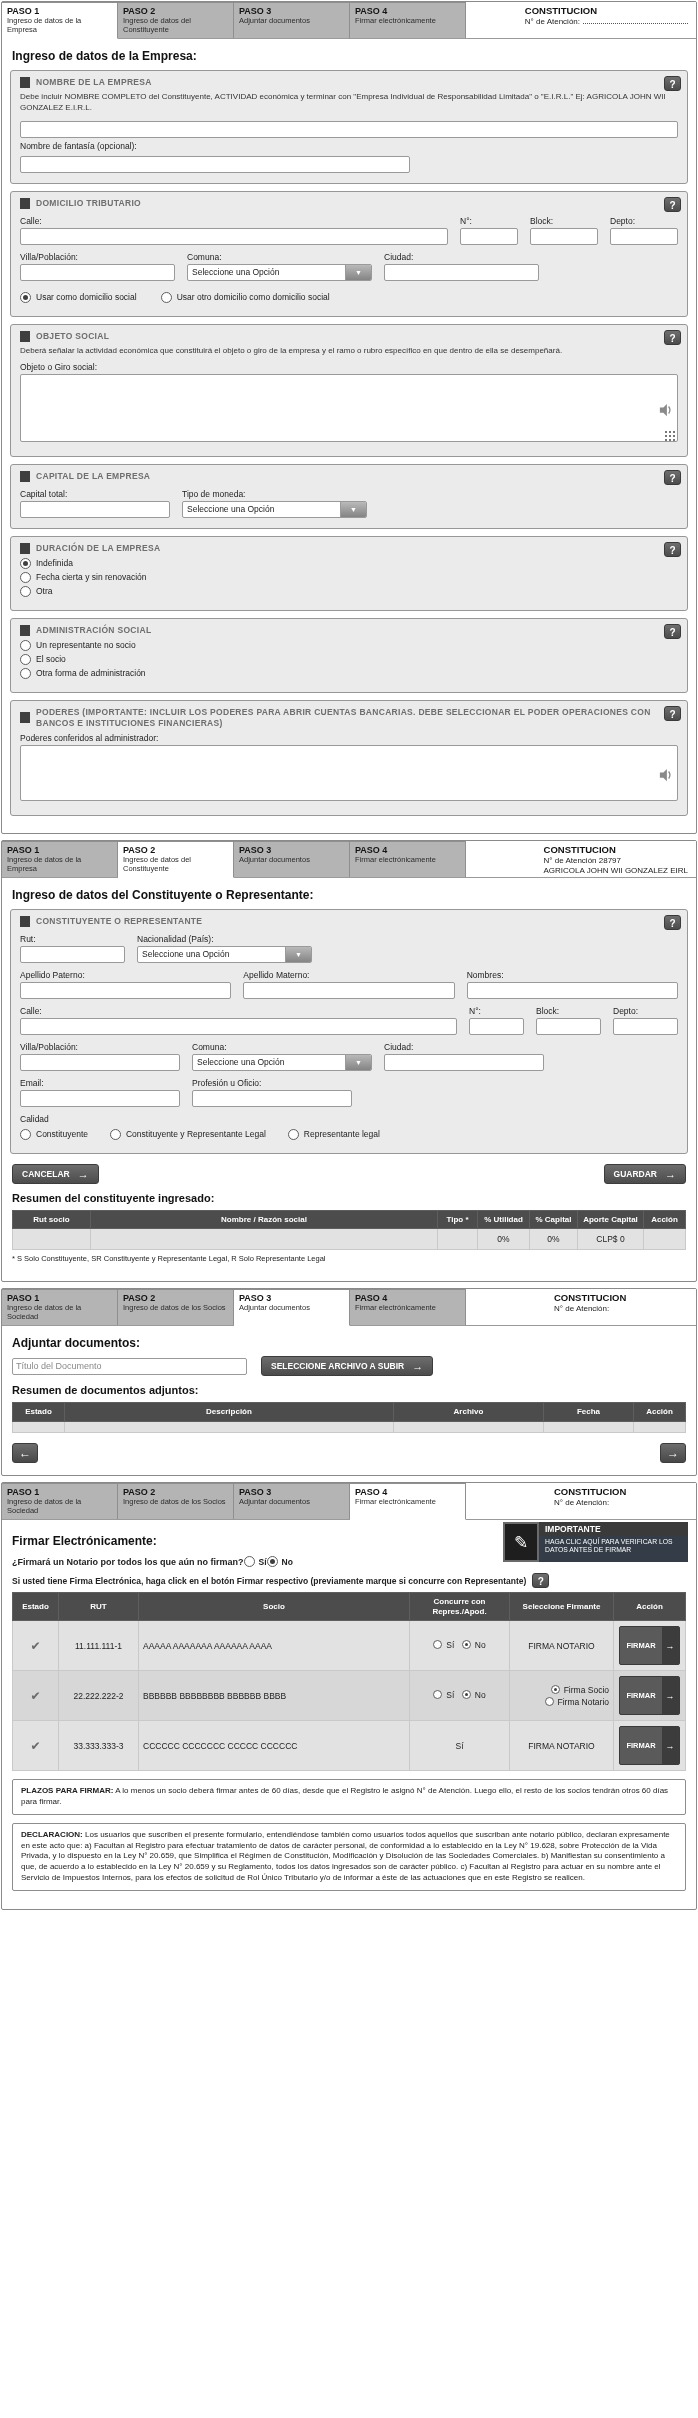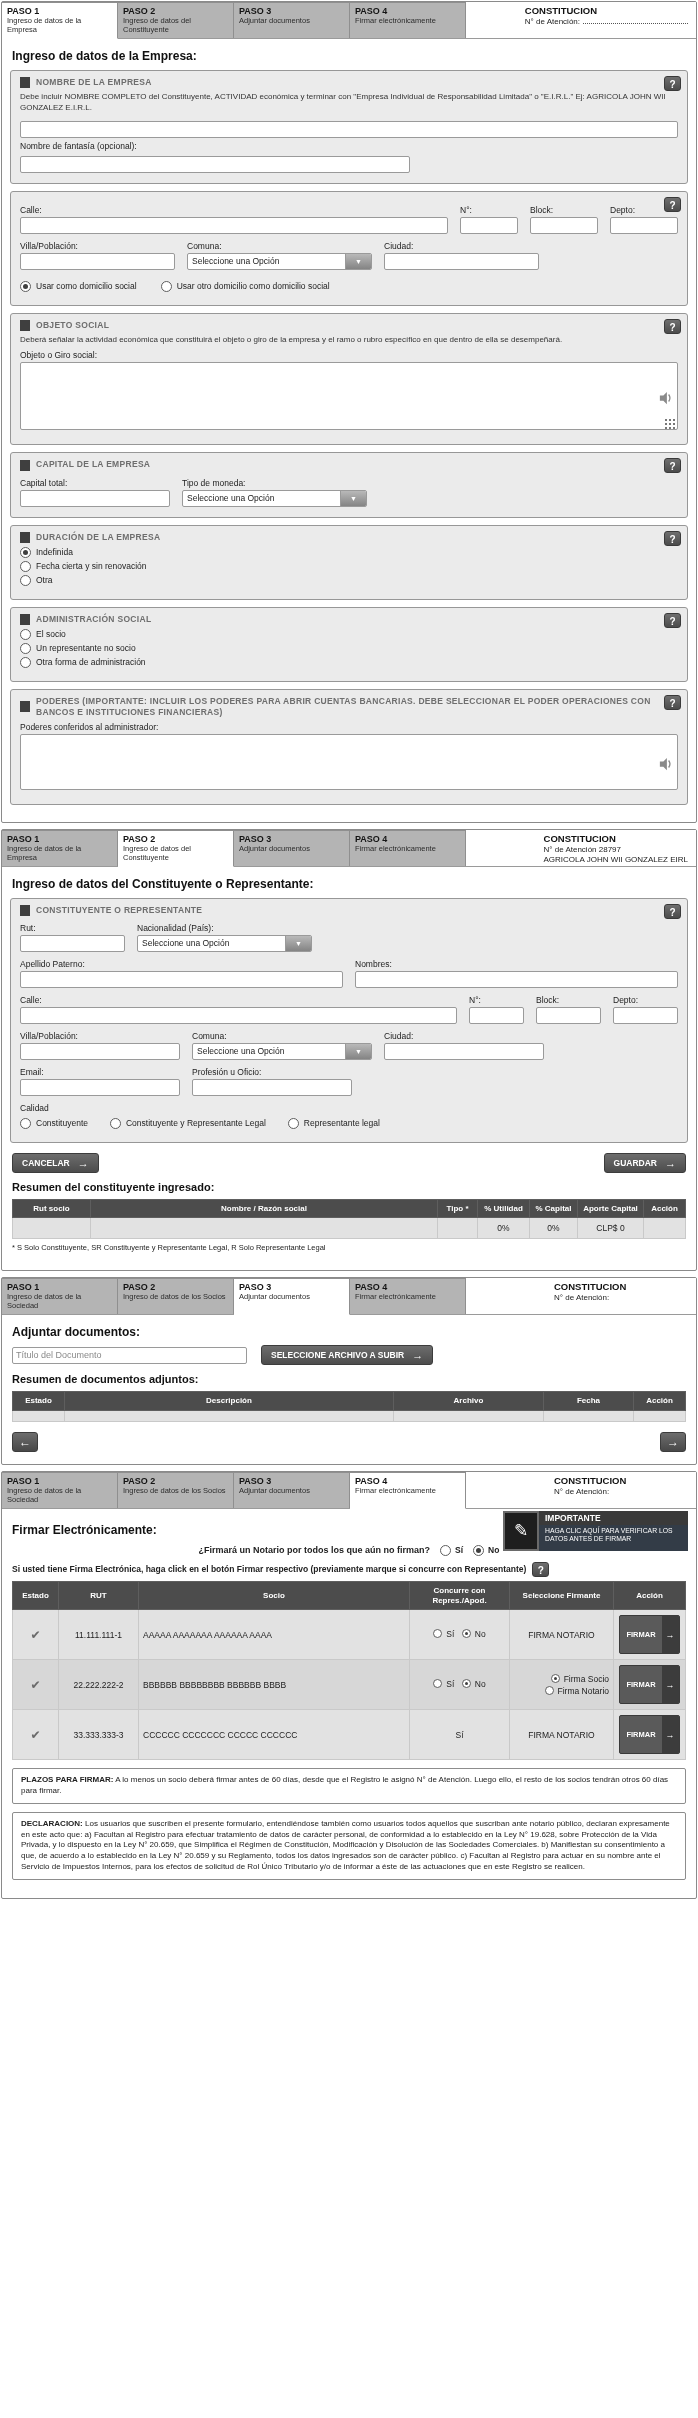--- a/index.html
+++ b/index.html
@@ -66,21 +66,21 @@
   .btn-firmar { display: inline-flex; align-items: stretch; background: #5a5a5a; border: 1px solid #3a3a3a; border-radius: 2px; color: #fff; font-size: 7.5px; font-weight: bold; cursor: pointer; overflow: hidden; }
   .btn-firmar .t { padding: 14px 6px; display: flex; align-items: center; }
   .btn-firmar .a { background: #3c3c3c; padding: 0 4px; font-size: 9px; display: flex; align-items: center; }
 
   
   .imp { position: absolute; top: 2px; right: 8px; width: 185px; height: 40px; display: flex; cursor: pointer; }
   .imp-icon { width: 36px; background: #1e1e1e; border: 2px solid #6a6a6a; color: #fff; display: flex; align-items: center; justify-content: center; font-size: 17px; }
   .imp-right { flex: 1; display: flex; flex-direction: column; }
   .imp-title { background: #3a3a3a; color: #fff; font-size: 8.5px; font-weight: bold; padding: 2px 6px; }
   .imp-sub { background: #333c47; color: #fff; font-size: 6.8px; padding: 2px 6px; flex: 1; line-height: 1.25; }
-  .qline { display: flex; align-items: center; gap: 10px; font-size: 9px; font-weight: bold; margin: 8px 10px 2px 10px; justify-content: center; }
+  .qline { display: flex; align-items: center; font-size: 9px; font-weight: bold; margin: 8px 10px 2px 10px; }
   .iline { display: flex; align-items: center; font-size: 8.5px; font-weight: bold; margin: 6px 10px 2px 10px; }
   .legal { border: 1px solid #8d8d8d; margin: 8px 10px; padding: 6px 8px; font-size: 8px; line-height: 1.35; border-radius: 2px; background: #fff; }
   .legal b { font-weight: bold; }
   .radio-inline { display: inline-flex; align-items: center; gap: 4px; font-size: 8.5px; }
   .fir-stack { display: flex; flex-direction: column; align-items: flex-end; gap: 2px; padding-left: 8px; }
 </style>
 </head>
 <body>
 
 <div class="panel">
@@ -115,20 +115,24 @@
           <span class="sec-title">NOMBRE DE LA EMPRESA</span>
         </div>
       <div class="help">?</div>
       <div class="sec-help">Debe incluir NOMBRE COMPLETO del Constituyente, ACTIVIDAD económica y terminar con "Empresa Individual de Responsabilidad Limitada" o "E.I.R.L." Ej: AGRICOLA JOHN WII GONZALEZ E.I.R.L.</div>
       <input class="txt" style="">
       <div class="lbl">Nombre de fantasía (opcional):</div>
       <input class="txt" style="width: 390px;">
     </div>
 
     <div class="section">
+      <div class="sec-head">
+          <span class="bullet"></span>
+          <span class="sec-title">DOMICILIO TRIBUTARIO</span>
+        </div>
       <div class="help">?</div>
       <div class="row">
         <div class="fld" style="flex:1">
             <span class="lbl">Calle:</span>
             <input class="txt" style="">
           </div>
         <div class="fld" style="width:58px">
             <span class="lbl">N°:</span>
             <input class="txt" style="">
           </div>
@@ -230,25 +234,25 @@
     </div>
 
     <div class="section">
       <div class="sec-head">
           <span class="bullet"></span>
           <span class="sec-title">ADMINISTRACIÓN SOCIAL</span>
         </div>
       <div class="help">?</div>
       <div class="radio-row">
           <span class="rb"></span>
-          <span>El socio</span>
+          <span>Un representante no socio</span>
         </div>
       <div class="radio-row">
           <span class="rb"></span>
-          <span>Un representante no socio</span>
+          <span>El socio</span>
         </div>
       <div class="radio-row">
           <span class="rb"></span>
           <span>Otra forma de administración</span>
         </div>
     </div>
 
     <div class="section">
       <div class="sec-head">
           <span class="bullet"></span>
@@ -309,20 +313,24 @@
             <span class="lbl">Nacionalidad (País):</span>
           <div class="select">
               <span class="stext">Seleccione una Opción</span>
               <span class="sbtn">▼</span>
             </div>
         </div>
       </div>
       <div class="row">
         <div class="fld" style="flex:1">
             <span class="lbl">Apellido Paterno:</span>
+            <input class="txt" style="">
+          </div>
+        <div class="fld" style="flex:1">
+            <span class="lbl">Apellido Materno:</span>
             <input class="txt" style="">
           </div>
         <div class="fld" style="flex:1">
             <span class="lbl">Nombres:</span>
             <input class="txt" style="">
           </div>
       </div>
       <div class="row">
         <div class="fld" style="flex:1">
             <span class="lbl">Calle:</span>

